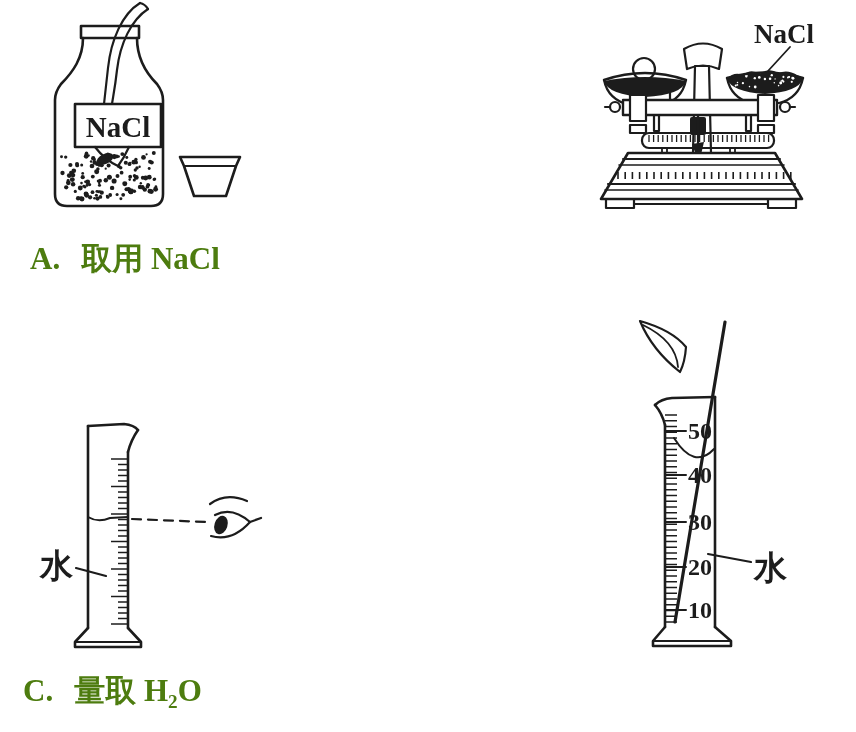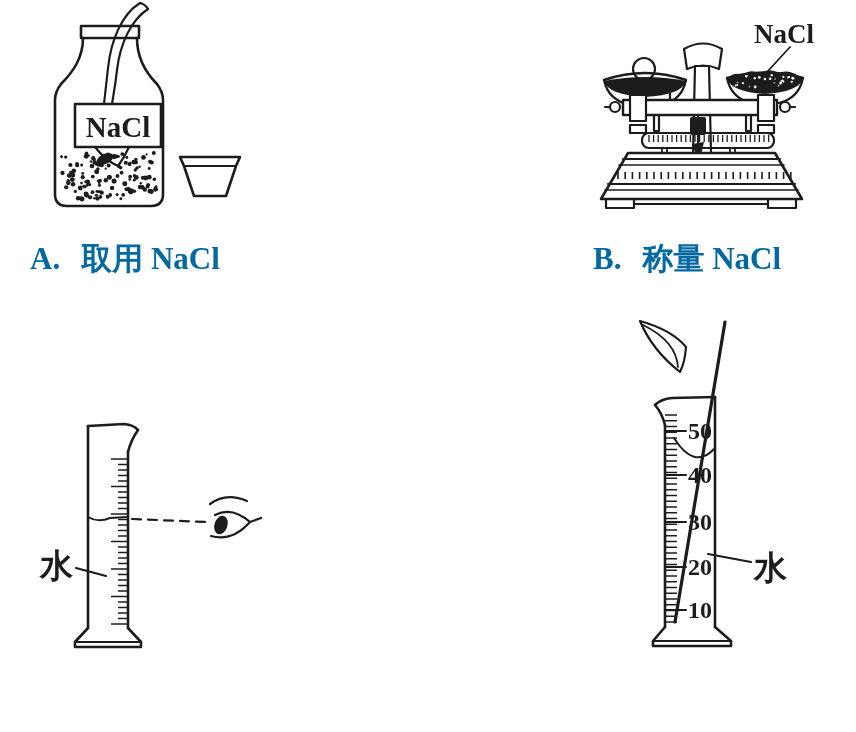--- a/index.html
+++ b/index.html
@@ -1,21 +1,21 @@
 <!DOCTYPE html>
 <html><head>
 <meta charset="utf-8">
 <style>
   * { margin:0; padding:0; box-sizing:border-box; }
   html,body { width:856px; height:732px; background:#ffffff; }
   .page { position:relative; width:856px; height:732px; background:#ffffff; overflow:hidden;
           font-family:"Liberation Serif","DejaVu Serif",serif; color:#1c1c1c; }
   .panel { position:absolute;font-weight:bold; }
   .art { position:absolute; }
-  .caption { position:absolute; font-size:31px; white-space:nowrap; color:#0369a1; }
+  .caption { position:absolute; font-size:31px; white-space:nowrap; color:#4d7c0f; }
   .cap-letter { margin-right:21px; }
   .caption sub { font-size:0.62em; }
   svg .ink { stroke:#1c1c1c; fill:none; stroke-width:2.2; stroke-linecap:round; stroke-linejoin:round; }
   svg .inkfill { fill:#1c1c1c; stroke:none; }
   svg .paperfill { fill:#ffffff; }
   svg text { font-family:"Liberation Serif","DejaVu Serif",serif; fill:#1c1c1c; }
 </style>
 </head>
 <body>
 
@@ -326,23 +326,20 @@
         <path class="ink" style="stroke-width:2.2" d="M30,181 H217"></path>
         <path class="ink" style="stroke-width:1.6" d="M27,187 H220"></path>
         <path class="ink" style="stroke-width:2.2" d="M28,196 H56 V205 H28 Z"></path>
         <path class="ink" style="stroke-width:2.2" d="M190,196 H218 V205 H190 Z"></path>
         <path class="ink" style="stroke-width:1.8" d="M56,201 H190"></path>
       </g>
 
       <text x="176" y="40" font-size="27">NaCl</text>
       <path class="ink" style="stroke-width:1.8" d="M212,44 L190,68"></path>
     </svg>
-    <div class="caption" style="left:165px;top:238px">
-      <span class="cap-letter">B.</span><span>称量 NaCl</span>
-    </div>
   </div>
 
   <div class="panel" style="left:0;top:300px;width:428px;height:432px">
     <svg class="art" style="left:20px;top:105px" width="250" height="260" viewBox="0 0 250 260">
       <g>
         <path class="ink" style="stroke-width:2.6" d="M68,21 V223"></path>
         <path class="ink" style="stroke-width:2.6" d="M68,21 L104,19 Q114,20 118,25"></path>
         <path class="ink" style="stroke-width:2.6" d="M118,25 Q111,35 108,47"></path>
         <path class="ink" style="stroke-width:2.6" d="M108,47 V223"></path>
         <g>
@@ -386,20 +383,23 @@
       <path class="ink" d="M56,163 L86,171"></path>
       <path class="ink" style="stroke-dasharray:9 7;stroke-width:2.2" d="M112,114 L187,117"></path>
       <g>
         <path class="ink" d="M190,99 Q206,87 227,96"></path>
         <path class="ink" d="M195,110 Q212,101 230,117"></path>
         <path class="ink" d="M191,131 Q212,137 230,117"></path>
         <path class="ink" d="M230,117 L241,113"></path>
         <ellipse class="inkfill" cx="201" cy="120" rx="6.5" ry="9.5" transform="rotate(18 201 120)"></ellipse>
       </g>
     </svg>
+    <div class="caption" style="left:23px;top:370px">
+      <span class="cap-letter">C.</span><span><span>量取 H</span><sub>2</sub><span>O</span></span>
+    </div>
   </div>
 
   <div class="panel" style="left:440px;top:300px;width:428px;height:432px">
     <svg class="art" style="left:170px;top:3px" width="215" height="360" viewBox="0 0 215 360">
       <g>
         <path class="ink paperfill" d="M30,18 Q62,27 76,44 Q75,59 70,69 Q42,47 30,18 Z"></path>
         <path class="ink" style="stroke-width:1.8" d="M33,22 Q66,38 68,64"></path>
       </g>
       <path class="ink" style="stroke-width:3.2" d="M115,19 L65,319"></path>
       <g>

